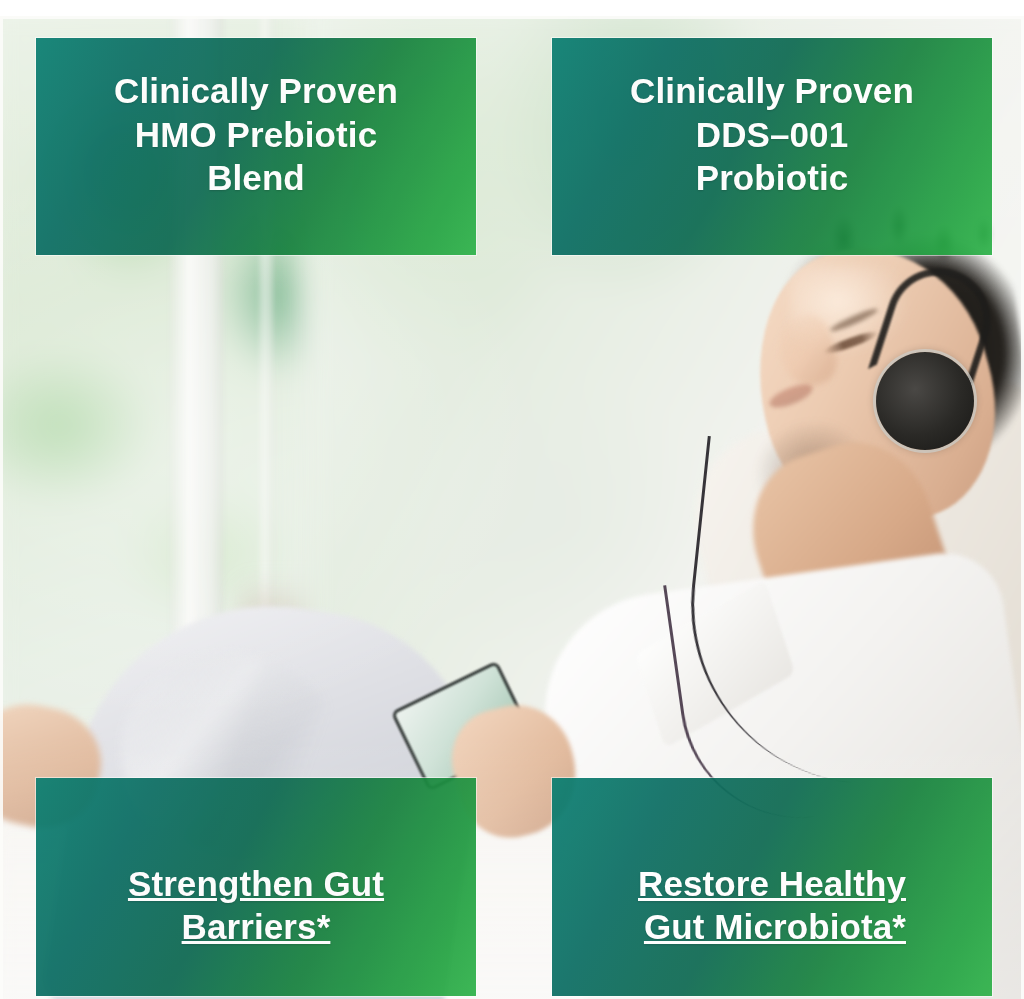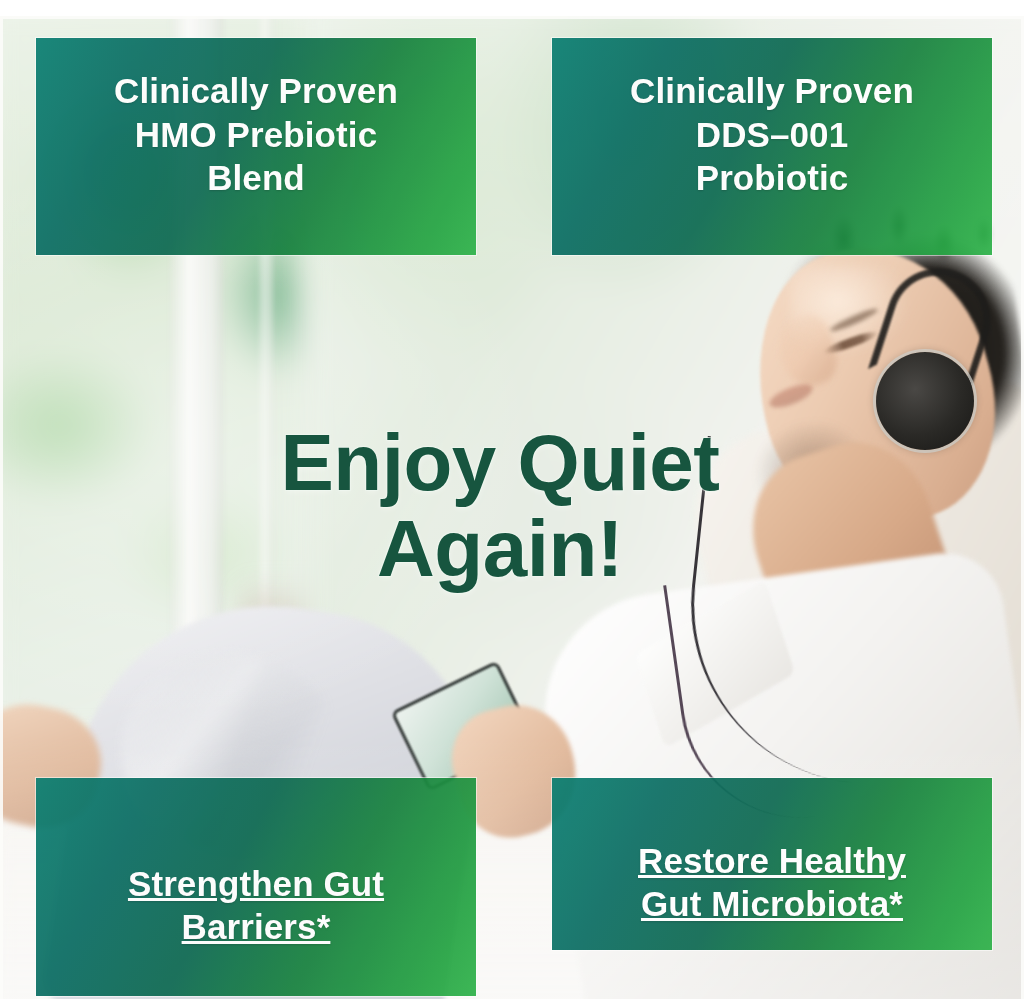--- a/index.html
+++ b/index.html
@@ -348,21 +348,21 @@
     line-height: 1.24;
     letter-spacing: .1px;
     text-shadow: 0 1px 2px rgba(0,0,0,.18);
     padding: 0 14px;
     white-space: pre-line;
   }
 
   #panel-tl { left: 36px;  top: 22px;  width: 440px; height: 217px; }
   #panel-tr { left: 552px; top: 22px;  width: 440px; height: 217px; }
   #panel-bl { left: 36px;  top: 762px; width: 440px; height: 218px; }
-  #panel-br { left: 552px; top: 762px; width: 440px; height: 172px; }
+  #panel-br { left: 552px; top: 762px; width: 440px; height: 218px; text-align: right; }
 
   
   #panel-bl .panel-text, #panel-br .panel-text { transform: translateY(18px); text-decoration: underline; }
   #panel-tl .panel-text, #panel-tr .panel-text { transform: translateY(-12px); }
 
   
   .headline {
     position: absolute;
     left: 0; right: 0;
     top: 404px;
@@ -442,19 +442,15 @@
   <div class="panel" id="panel-bl">
     <div class="panel-text">Strengthen Gut
 Barriers*</div>
   </div>
 
   <div class="panel" id="panel-br">
     <div class="panel-text">Restore Healthy
 Gut Microbiota*</div>
   </div>
 
-  <div class="headline">
-    <div class="hl-text">Enjoy Quiet
-Again!</div>
-  </div>
 
   <div class="frame-edge"></div>
 </div>
 
 </body></html>

